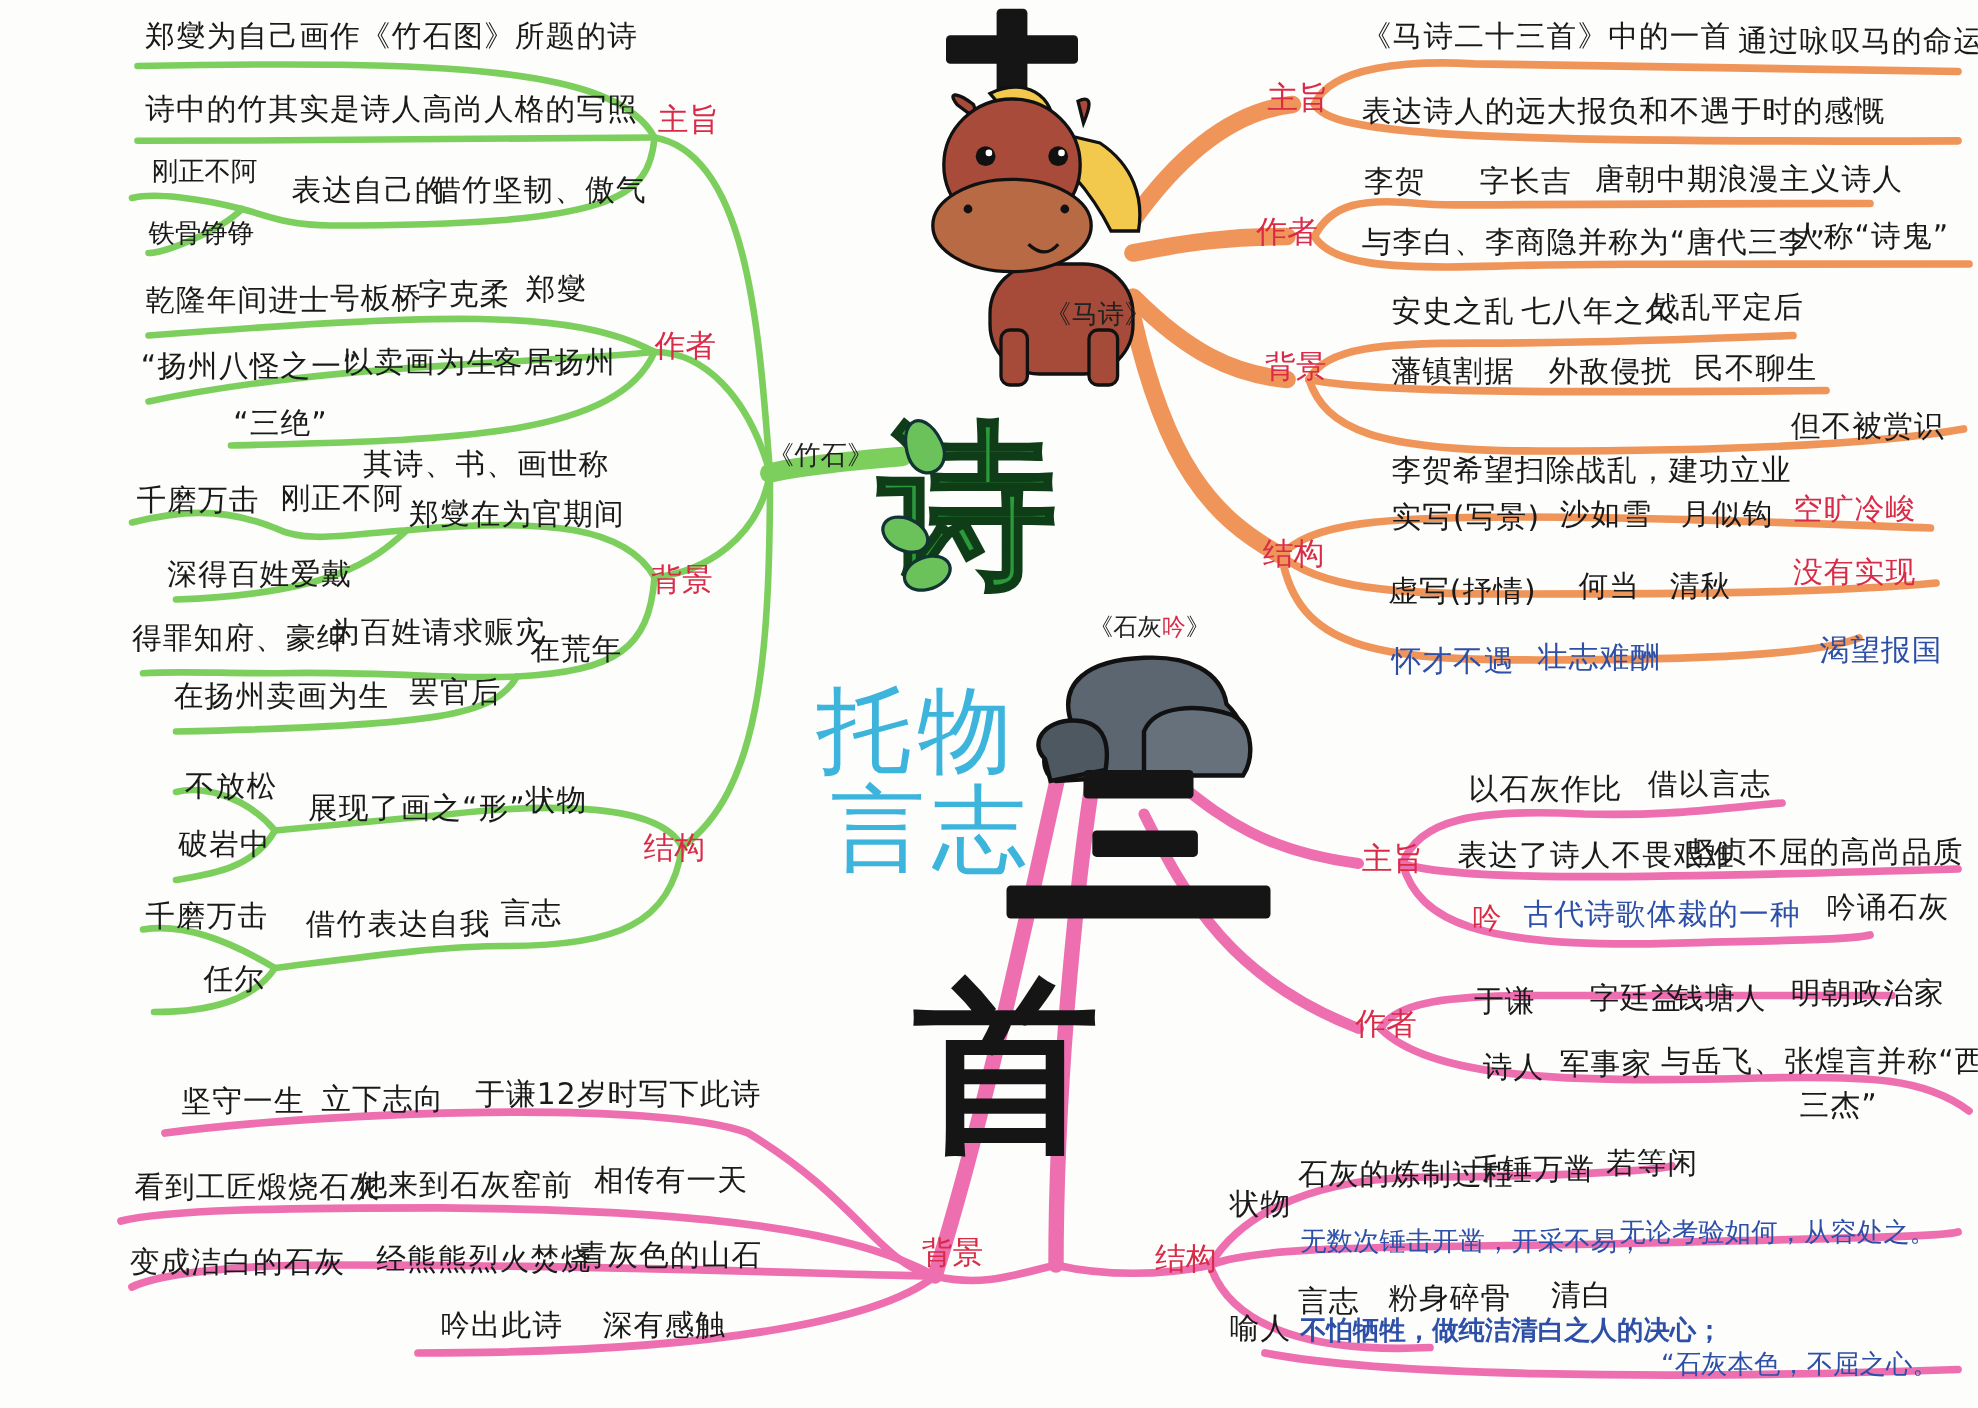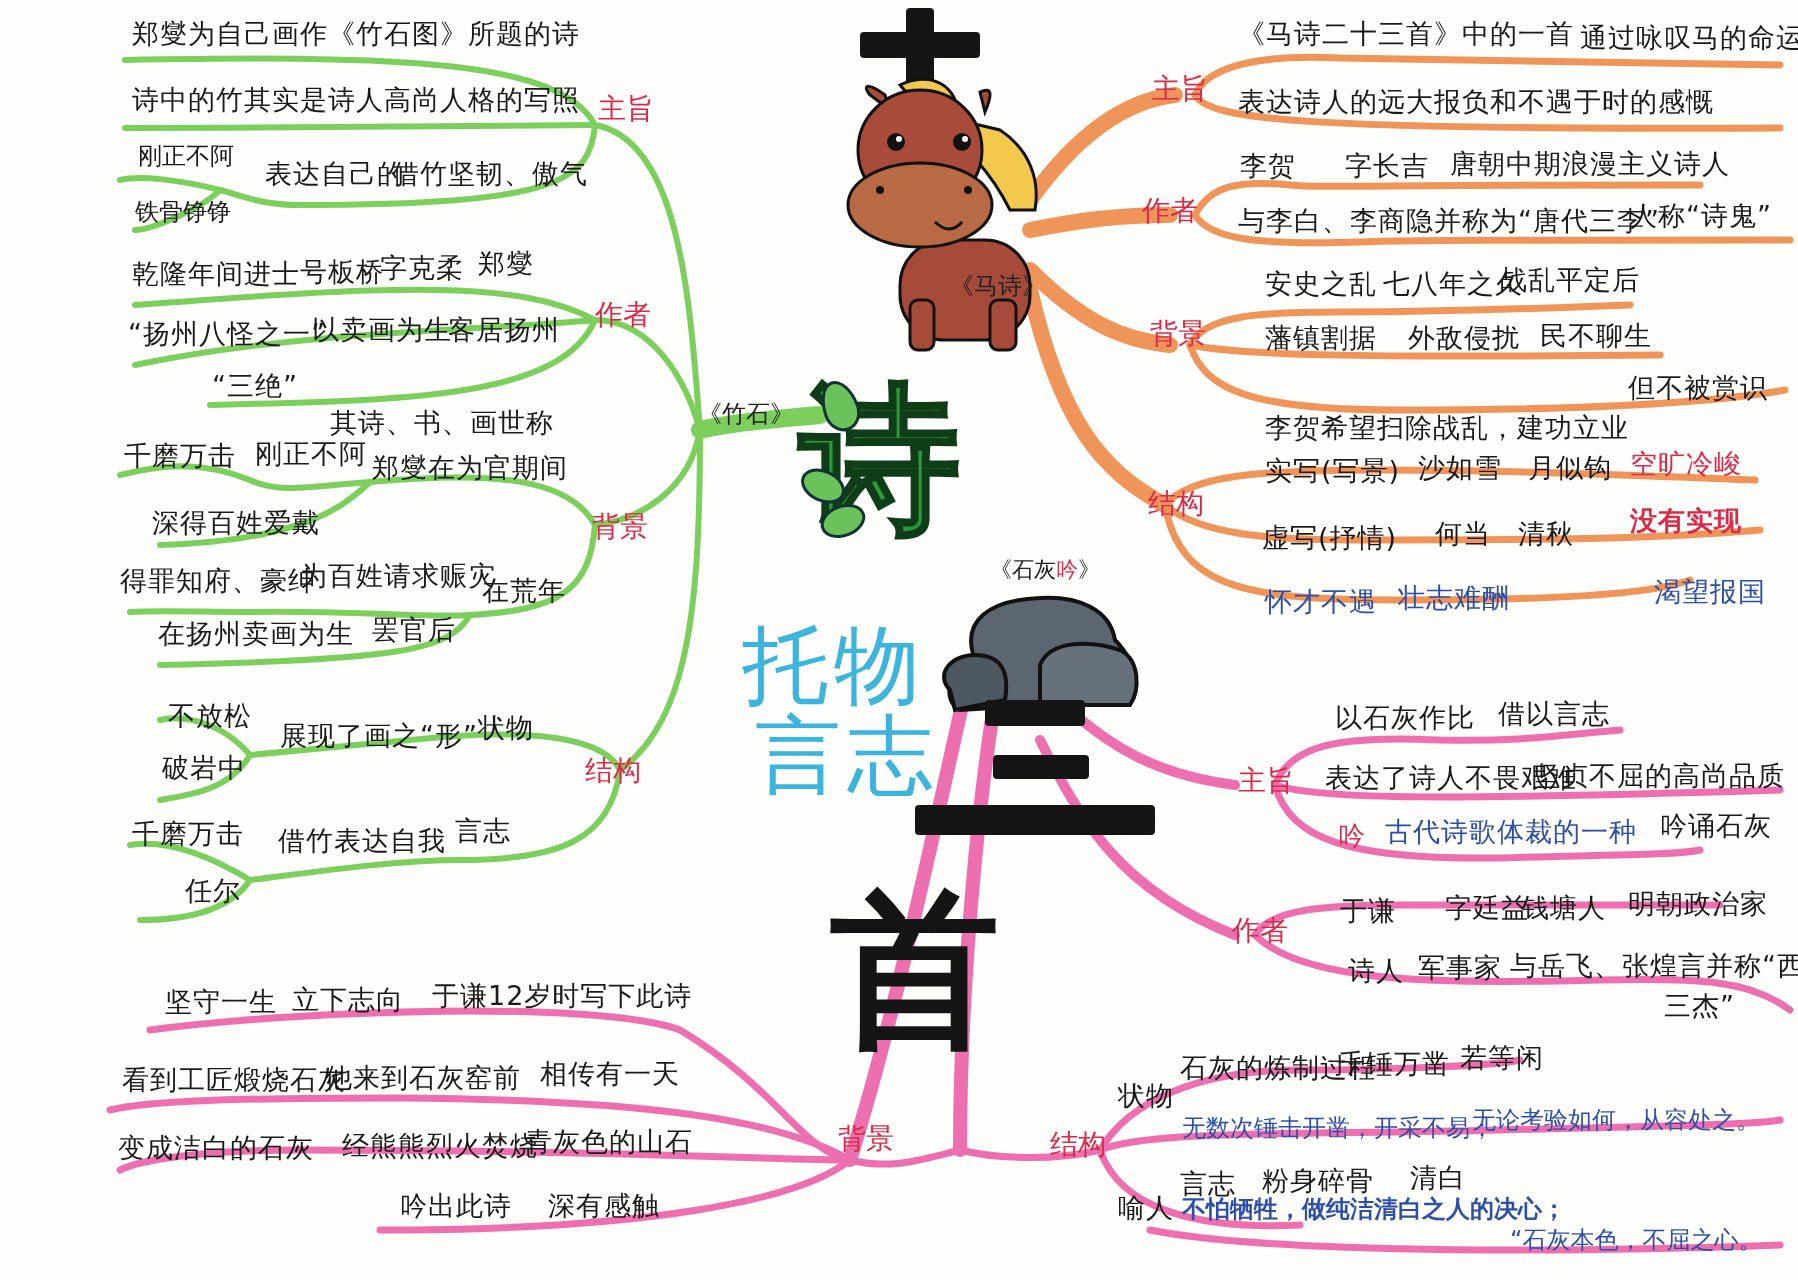--- a/index.html
+++ b/index.html
@@ -223,21 +223,21 @@
 <div class="abs t" style="left:1628px;top:372px;">但不被赏识</div>
 
 <div class="abs lbl" style="left:1148px;top:485px;">结构</div>
 <div class="abs t" style="left:1265px;top:455px;">实写(写景)</div>
 <div class="abs t" style="left:1418px;top:452px;">沙如雪</div>
 <div class="abs t" style="left:1528px;top:452px;">月似钩</div>
 <div class="abs t red" style="left:1630px;top:448px;">空旷冷峻</div>
 <div class="abs t" style="left:1262px;top:522px;">虚写(抒情)</div>
 <div class="abs t" style="left:1435px;top:518px;">何当</div>
 <div class="abs t" style="left:1518px;top:518px;">清秋</div>
-<div class="abs t red" style="left:1630px;top:505px;font-weight:bold;">没有实现</div>
+<div class="abs t red" style="left:1630px;top:505px;">没有实现</div>
 <div class="abs t blue" style="left:1265px;top:586px;">怀才不遇</div>
 <div class="abs t blue" style="left:1398px;top:582px;">壮志难酬</div>
 <div class="abs t blue" style="left:1620px;top:576px;margin-left:34px;">渴望报国</div>
 
 <div class="abs lbl" style="left:1238px;top:762px;">主旨</div>
 <div class="abs t" style="left:1335px;top:702px;">以石灰作比</div>
 <div class="abs t" style="left:1498px;top:698px;">借以言志</div>
 <div class="abs t" style="left:1325px;top:762px;">表达了诗人不畏艰难</div>
 <div class="abs t" style="left:1505px;top:760px;">、坚贞不屈的高尚品质</div>
 <div class="abs t red" style="left:1338px;top:820px;">吟</div>
@@ -245,21 +245,21 @@
 <div class="abs t" style="left:1660px;top:810px;">吟诵石灰</div>
 
 <div class="abs lbl" style="left:1232px;top:912px;">作者</div>
 <div class="abs t" style="left:1340px;top:895px;">于谦</div>
 <div class="abs t" style="left:1425px;top:892px;margin-left:20px;">字廷益</div>
 <div class="abs t" style="left:1522px;top:892px;">钱塘人</div>
 <div class="abs t" style="left:1628px;top:888px;">明朝政治家</div>
 <div class="abs t" style="left:1348px;top:955px;">诗人</div>
 <div class="abs t" style="left:1418px;top:952px;">军事家</div>
 <div class="abs t" style="left:1510px;top:950px;">与岳飞、张煌言并称“西湖</div>
-<div class="abs t" style="left:1636px;top:990px;margin-left:28px;">三杰”</div>
+<div class="abs t" style="left:1636px;top:990px;">三杰”</div>
 
 <div class="abs lbl" style="left:838px;top:1120px;">背景</div>
 <div class="abs t" style="left:432px;top:980px;">于谦12岁时写下此诗</div>
 <div class="abs t" style="left:292px;top:984px;">立下志向</div>
 <div class="abs t" style="left:165px;top:986px;">坚守一生</div>
 <div class="abs t" style="left:540px;top:1058px;">相传有一天</div>
 <div class="abs t" style="left:325px;top:1062px;">他来到石灰窑前</div>
 <div class="abs t" style="left:122px;top:1064px;">看到工匠煅烧石灰</div>
 <div class="abs t" style="left:525px;top:1126px;">青灰色的山石</div>
 <div class="abs t" style="left:342px;top:1130px;">经熊熊烈火焚烧</div>

